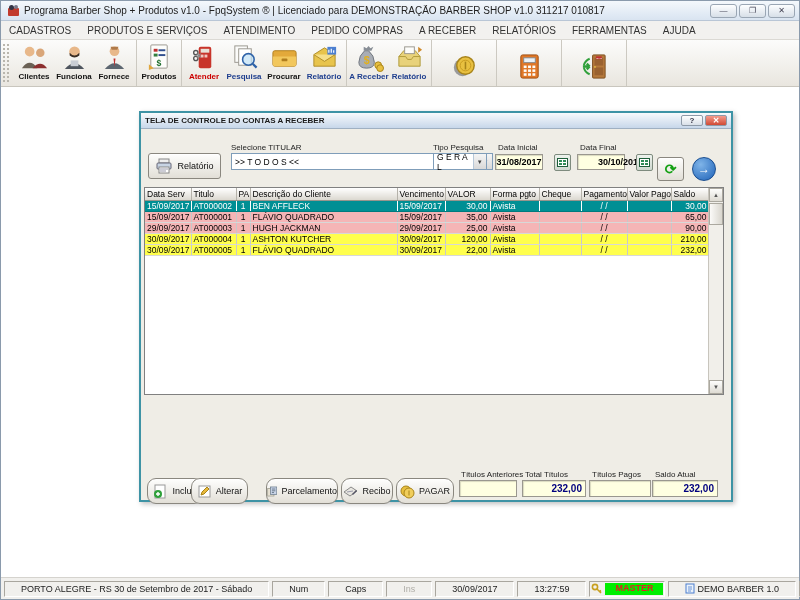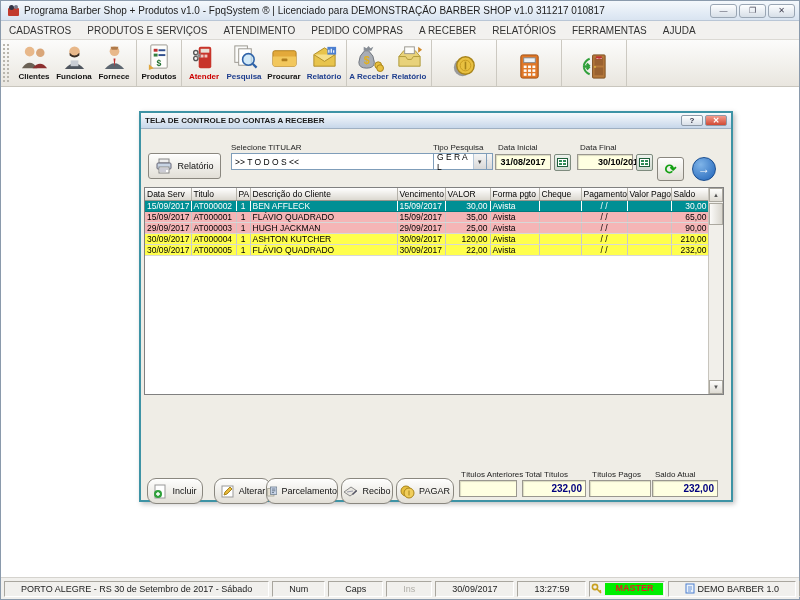--- a/index.html
+++ b/index.html
@@ -48,21 +48,21 @@
   
   .btn3d { border:1px solid #8A877F; border-radius:3px; background:linear-gradient(#FEFEFD,#E2DFD7);
     box-shadow:inset 0 1px 0 #fff; display:flex; align-items:center; justify-content:center; gap:4px;
     font-size:9px; color:#111; cursor:default; }
   .report-btn { position:absolute; left:7px; top:24px; width:73px; height:26px; }
   .lbl { position:absolute; font-size:8px; color:#222; white-space:nowrap; }
   .combo { position:absolute; height:17px; background:#fff; border:1px solid #7F9DB9; display:flex; align-items:center;
     font-size:8.5px; padding-left:3px; }
   .combo .arrow-box { margin-left:auto; width:14px; height:100%; background:linear-gradient(#F5F5F5,#D8D8D8);
     border-left:1px solid #B8C8D8; font-size:6px; display:flex; align-items:center; justify-content:center; color:#444; }
-  .datefield { position:absolute; height:16px; width:56px; background:#FFFFE1; border:1px solid #9A978F;
+  .datefield { position:absolute; height:16px; width:48px; background:#FFFFE1; border:1px solid #9A978F;
     box-shadow:inset 1px 1px 1px rgba(0,0,0,.15); font-size:9px; font-weight:bold; text-align:center; line-height:15px; }
   .calbtn { position:absolute; width:17px; height:17px; border:1px solid #7E8B7E; border-radius:2px;
     background:linear-gradient(#EDF2ED,#CFD8CF); display:flex; align-items:center; justify-content:center; }
   .calbtn .cal { width:11px; height:9px; background:#2E8B57; border:1px solid #1E5E3A;
     background-image:linear-gradient(#fff 1px, transparent 1px),linear-gradient(90deg,#fff 1px, transparent 1px);
     background-size:4px 3px; }
   .refresh-btn { position:absolute; left:516px; top:28px; width:27px; height:24px; }
   .refresh-btn span { font-size:14px; font-weight:bold; color:#14A014; line-height:14px; }
   .go-btn { position:absolute; left:551px; top:28px; width:24px; height:24px; border-radius:50%;
     background:radial-gradient(circle at 35% 30%, #7FB4E8, #1E62B8); border:1px solid #1A4E90;
@@ -442,21 +442,21 @@
         </div>
 
         <div class="btn3d act-btn" style="left:6px; width:56px;">
           <svg viewBox="0 0 15 15">
               <rect x="2" y="1" width="10" height="13" fill="#FFF" stroke="#999"></rect>
               <circle cx="5" cy="10" r="4" fill="#2FA03A"></circle>
               <path d="M5 8v4M3 10h4" stroke="#fff" stroke-width="1.4"></path>
             </svg>
           <span>Incluir</span>
         </div>
-        <div class="btn3d act-btn" style="left:73px; width:57px;">
+        <div class="btn3d act-btn" style="left:50px; width:57px;">
           <svg viewBox="0 0 15 15">
               <rect x="2" y="2" width="11" height="11" fill="#FFF" stroke="#999"></rect>
               <path d="M4 11l1-3 5-5 2 2-5 5z" fill="#E8B93C" stroke="#A8841A"></path>
             </svg>
           <span>Alterar</span>
         </div>
         <div class="btn3d act-btn" style="left:125px; width:72px;">
           <svg viewBox="0 0 15 15">
               <rect x="1" y="3" width="9" height="11" fill="#E8E2D4" stroke="#998"></rect>
               <rect x="5" y="1" width="9" height="11" fill="#C8D4E8" stroke="#678"></rect>

